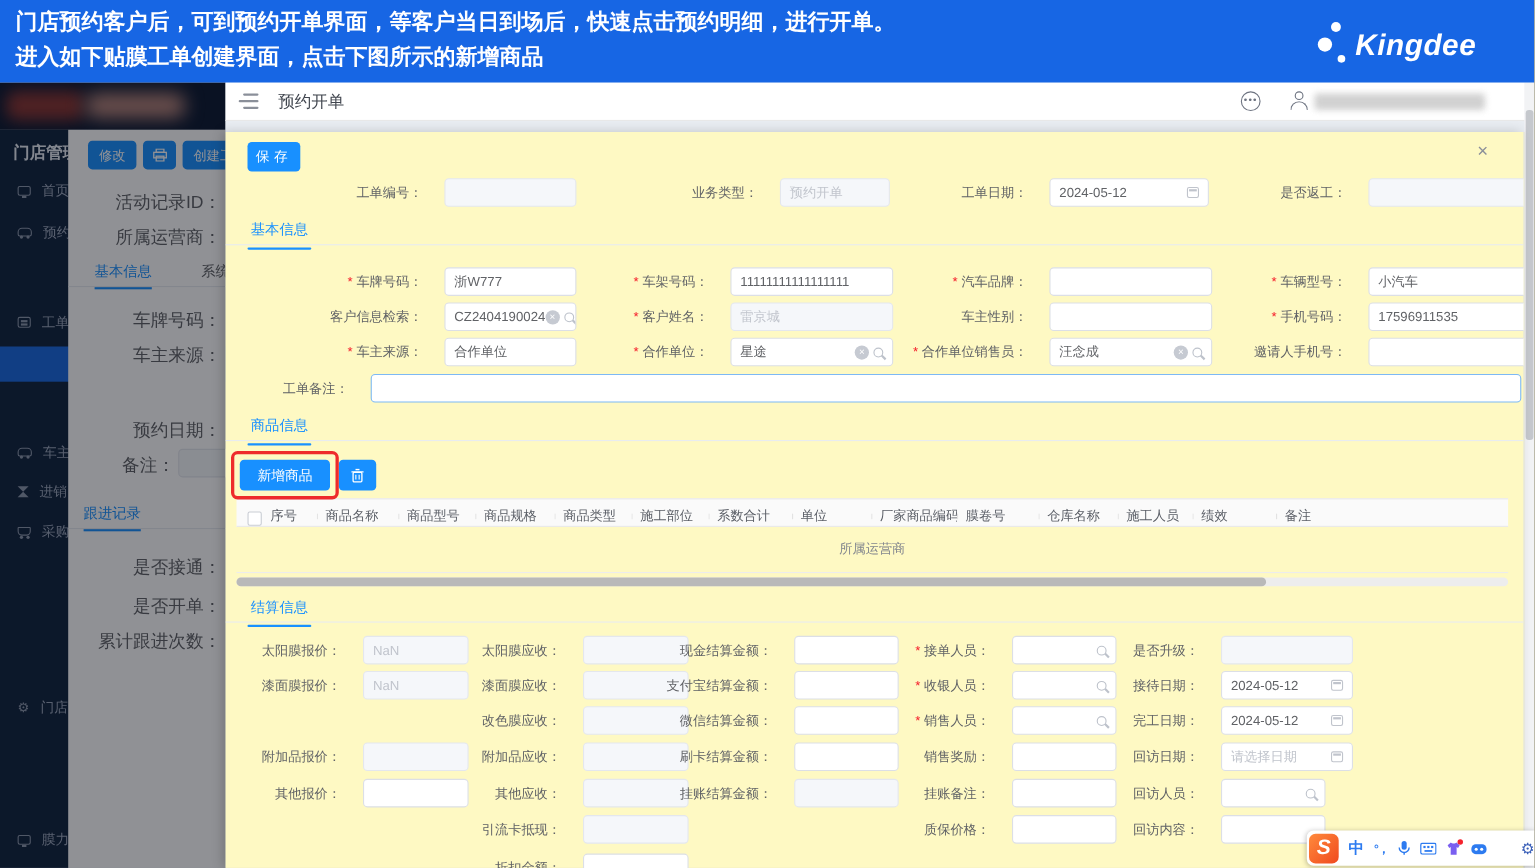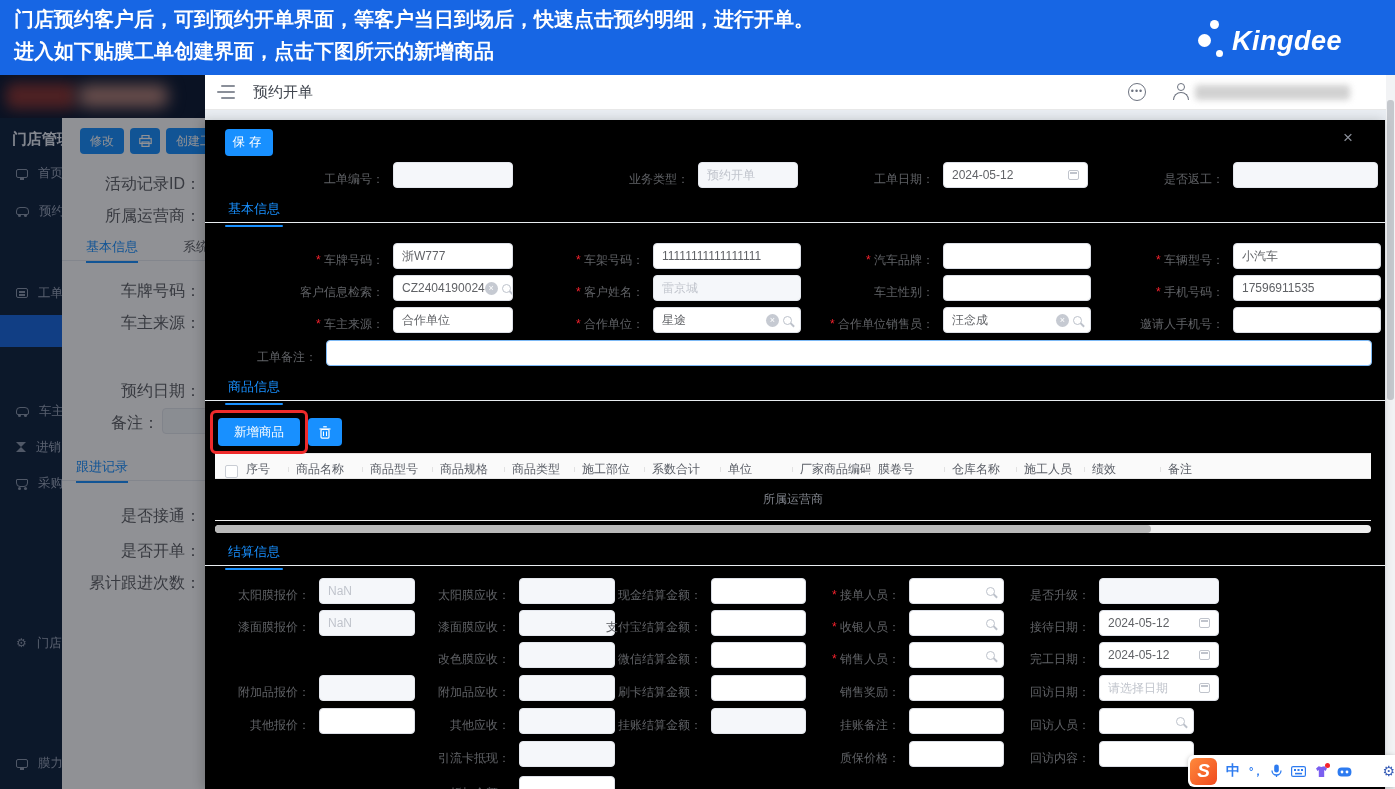--- a/index.html
+++ b/index.html
@@ -60,25 +60,25 @@
 .ptab2{position:absolute;font-size:13px;color:#606266;white-space:nowrap}
 .pdiv{position:absolute;left:0;right:0;height:1px;background:#e8ecf0}
 .pbox{position:absolute;background:#f5f7fa;border:1px solid #e4e7ed;border-radius:4px}
 .dim{position:absolute;left:0;top:75px;width:205px;height:714px;background:rgba(8,12,20,.45);z-index:4}
 
 
 .vtrack{position:absolute;left:1386px;top:75px;width:9px;height:714px;background:#f2f3f5;z-index:6}
 .vthumb{position:absolute;left:1px;top:25px;width:7px;height:300px;background:#c5c8cd;border-radius:3px}
 
 
-.modal{position:absolute;left:205px;top:120px;width:1181px;height:669px;background:#000000;overflow:hidden;z-index:10;border-right:1px solid #dcdfe3;box-shadow:-3px 0 10px rgba(0,0,0,.18)}
+.modal{position:absolute;left:205px;top:120px;width:1181px;height:669px;background:#fef9c3;overflow:hidden;z-index:10;border-right:1px solid #dcdfe3;box-shadow:-3px 0 10px rgba(0,0,0,.18)}
 .btn{background:#1890ff;color:#fff;border-radius:4px;font-size:12.5px;display:flex;align-items:center;justify-content:center;border:none}
 .save{position:absolute;left:20px;top:9px;width:48px;height:27px;letter-spacing:4px}
 .close{position:absolute;left:1133px;top:8px;font-size:17px;color:#8a8f99;width:20px;text-align:center}
-.fld{position:absolute;display:flex;align-items:flex-end;height:26px;gap:9px}
+.fld{position:absolute;display:flex;align-items:center;height:26px;gap:20px}
 .lbl{font-size:12px;color:#606266;text-align:right;white-space:nowrap;flex:none}
 .req::before{content:"* ";color:#f5222d}
 .inp{height:26px;border:1px solid #dcdfe6;border-radius:4px;background:#fff;display:flex;align-items:center;padding:0 8px;font-size:12px;color:#606266;flex:none;overflow:hidden;white-space:nowrap}
 .dis{background:#f5f7fa;border-color:#e4e7ed}
 .dis .val{color:#c0c4cc}
 .gray{color:#c0c4cc!important}
 .w149{width:149px}.w148{width:148px}.w145{width:145px}.w120{width:120px}.w100{width:100px}
 .w96{width:96px}.w95{width:95px}.w105{width:105px}.w103{width:103px}.w102{width:102px}.w1046{width:1046px}
 .val{font-style:normal}
 .tab{position:absolute;font-size:13px;color:#1890ff;white-space:nowrap}

